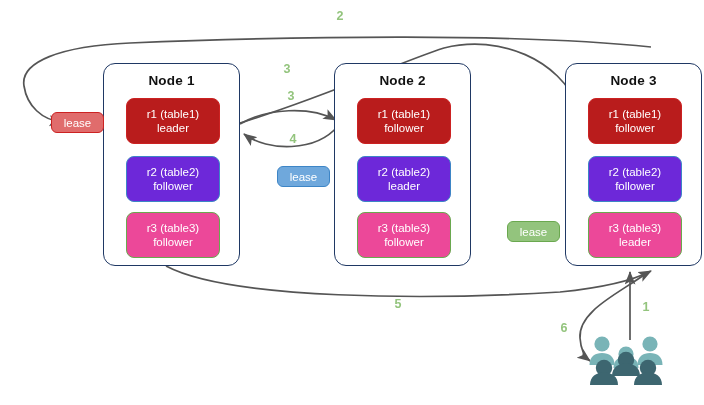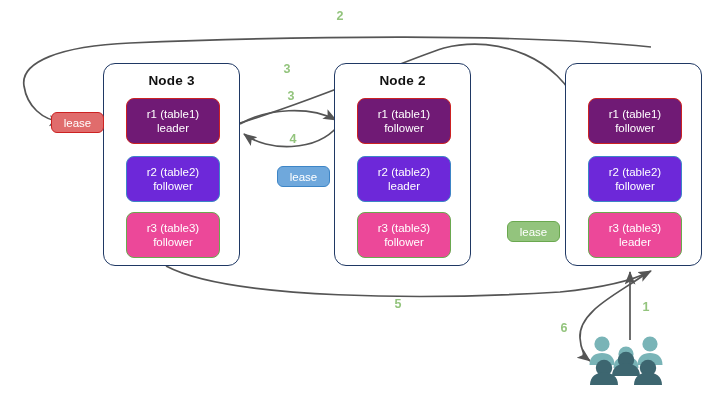--- a/index.html
+++ b/index.html
@@ -51,21 +51,21 @@
     border-radius: 8px;
     display: flex;
     flex-direction: column;
     align-items: center;
     justify-content: center;
     font-size: 11.5px;
     line-height: 14px;
     color: #ffffff;
     text-align: center;
   }
-  .replica.red   { background: #701a75; border: 1.6px solid #cc2222; }
+  .replica.red   { background: #b91c1c; border: 1.6px solid #cc2222; }
   .replica.blue  { background: #6d28d9; border: 1.6px solid #3d85c6; }
   .replica.green { background: #ec4899; border: 1.6px solid #6aa84f; }
 
   
   .lease {
     position: absolute;
     box-sizing: border-box;
     border-radius: 6px;
     display: flex;
     align-items: center;
@@ -117,21 +117,21 @@
     <path d="M 338,126 C 316,152 268,152 244,134" fill="none" stroke="#555555" stroke-width="1.7" marker-end="url(#ah)"></path>
 
     <path d="M 166,266 C 230,300 430,300 560,292 C 600,288 630,282 651,271" fill="none" stroke="#555555" stroke-width="1.7" marker-end="url(#ah)"></path>
 
     <path d="M 630,340 L 630,272" fill="none" stroke="#555555" stroke-width="1.7" marker-end="url(#ah)"></path>
 
     <path d="M 648,272 C 622,292 578,310 580,338 C 581,352 586,358 590,361" fill="none" stroke="#555555" stroke-width="1.7" marker-end="url(#ah)"></path>
   </svg>
 
   <div class="node" style="left:103px; top:63px; width:137px; height:203px;">
-    <div class="node-title">Node 3</div>
+    <div class="node-title">Node 1</div>
     <div class="replica red" style="left:22px; top:34px; width:94px; height:46px;">
       <span>r1 (table1)</span>
       <span>leader</span>
     </div>
     <div class="replica blue" style="left:22px; top:92px; width:94px; height:46px;">
       <span>r2 (table2)</span>
       <span>follower</span>
     </div>
     <div class="replica green" style="left:22px; top:148px; width:94px; height:46px;">
       <span>r3 (table3)</span>
@@ -149,20 +149,21 @@
       <span>r2 (table2)</span>
       <span>leader</span>
     </div>
     <div class="replica green" style="left:22px; top:148px; width:94px; height:46px;">
       <span>r3 (table3)</span>
       <span>follower</span>
     </div>
   </div>
 
   <div class="node" style="left:565px; top:63px; width:137px; height:203px;">
+    <div class="node-title">Node 3</div>
     <div class="replica red" style="left:22px; top:34px; width:94px; height:46px;">
       <span>r1 (table1)</span>
       <span>follower</span>
     </div>
     <div class="replica blue" style="left:22px; top:92px; width:94px; height:46px;">
       <span>r2 (table2)</span>
       <span>follower</span>
     </div>
     <div class="replica green" style="left:22px; top:148px; width:94px; height:46px;">
       <span>r3 (table3)</span>

